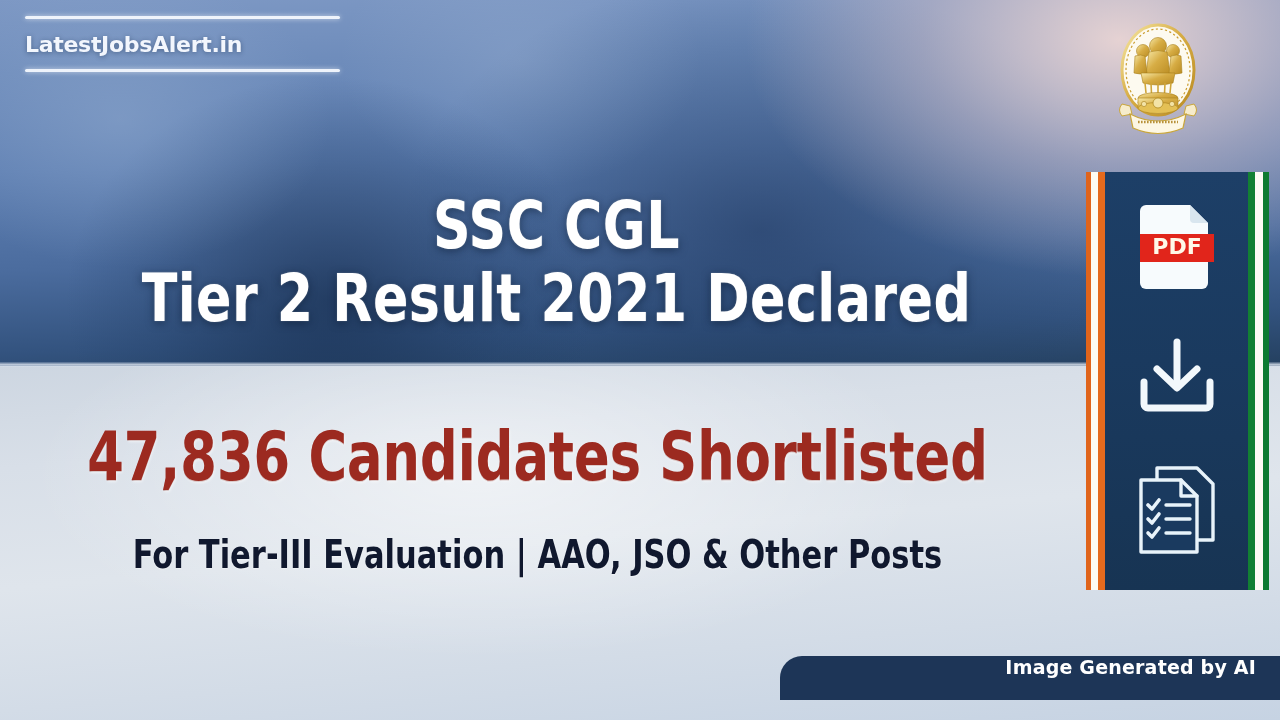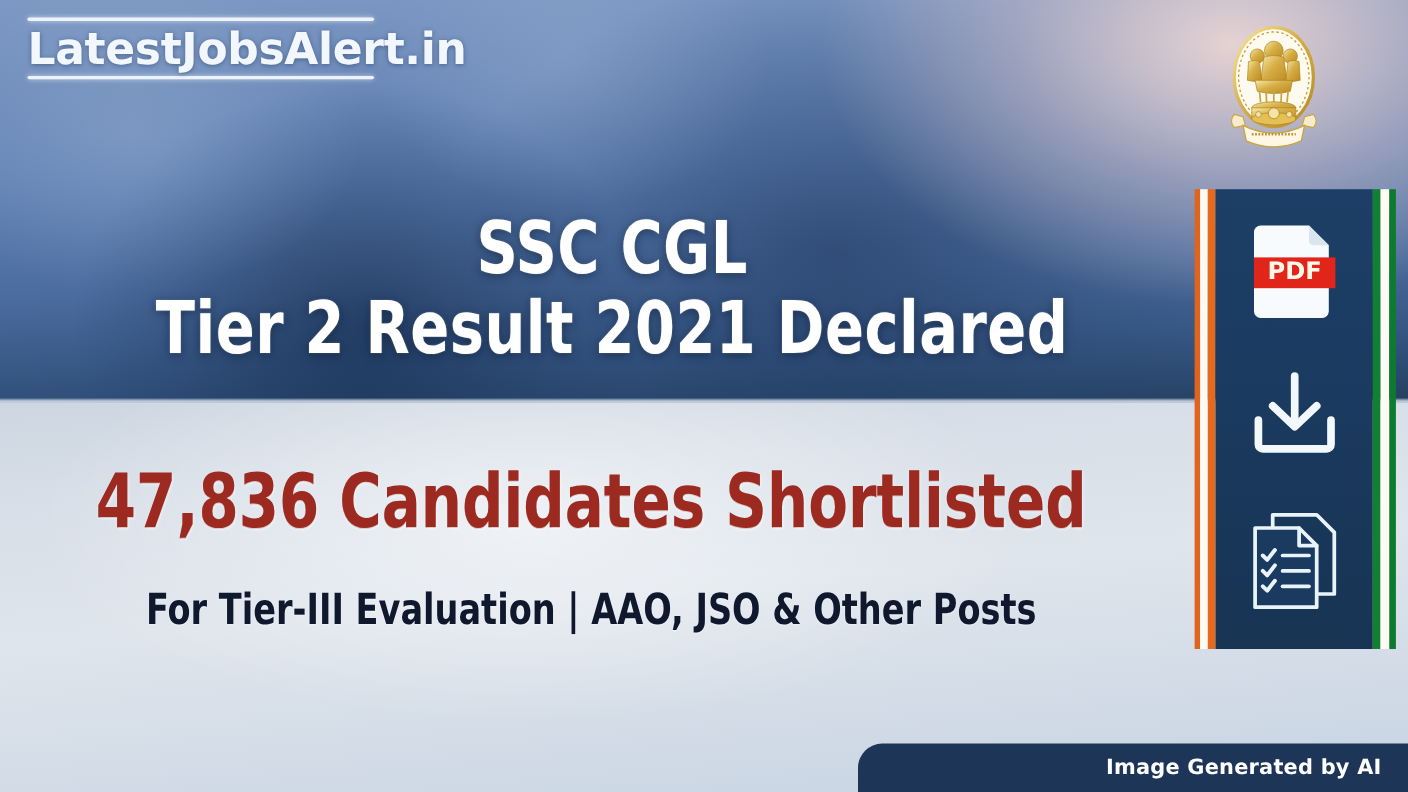--- a/index.html
+++ b/index.html
@@ -45,21 +45,21 @@
   
   #logo { position:absolute; left:25px; top:16px; width:315px; }
   #logo .rule {
     height:3px; background:#eef3fb; border-radius:2px;
     box-shadow:0 0 5px rgba(255,255,255,0.65);
   }
   #logo .rule.top { margin-bottom:6px; }
   #logo .rule.bot { margin-top:4px; }
   #logo .wordmark {
     font-family:"DejaVu Sans", sans-serif;
-    font-size:40px; font-weight:700; color:#f2f6fd;
+    font-size:22px; font-weight:700; color:#f2f6fd;
     letter-spacing:-0.3px; line-height:40px; white-space:nowrap;
     text-shadow:0 1px 5px rgba(20,40,70,0.45);
   }
 
   
   #emblem { position:absolute; left:1108px; top:18px; width:100px; height:122px; }
 
   
   #headline {
     position:absolute; left:0; top:190px; width:1075px;
@@ -131,24 +131,24 @@
   .sp-wh2 { left:169px; width:8px;  background:#fdfbf4; }
   .sp-gr2 { left:177px; width:6px;  background:#0e7a30; }
 
   .sp-icon { position:absolute; left:19px; width:143px; display:flex; align-items:center; justify-content:center; }
   .sp-icon.pdf  { top:18px;  height:112px; }
   .sp-icon.dl   { top:150px; height:110px; }
   .sp-icon.list { top:282px; height:112px; }
 
   
   #ai-badge {
-    position:absolute; left:780px; top:676px; width:500px; height:44px;
+    position:absolute; left:780px; top:656px; width:500px; height:44px;
     background:#1d3557;
     border-radius:22px 0 0 0;
-    display:flex; align-items:center; justify-content:flex-end;
+    display:flex; justify-content:flex-end;
     padding-right:24px;
   }
   #ai-badge span {
     font-family:"DejaVu Sans", sans-serif;
     font-weight:700; font-size:19px; color:#ffffff; letter-spacing:0.2px;
   }
 </style>
 </head>
 <body>
 

